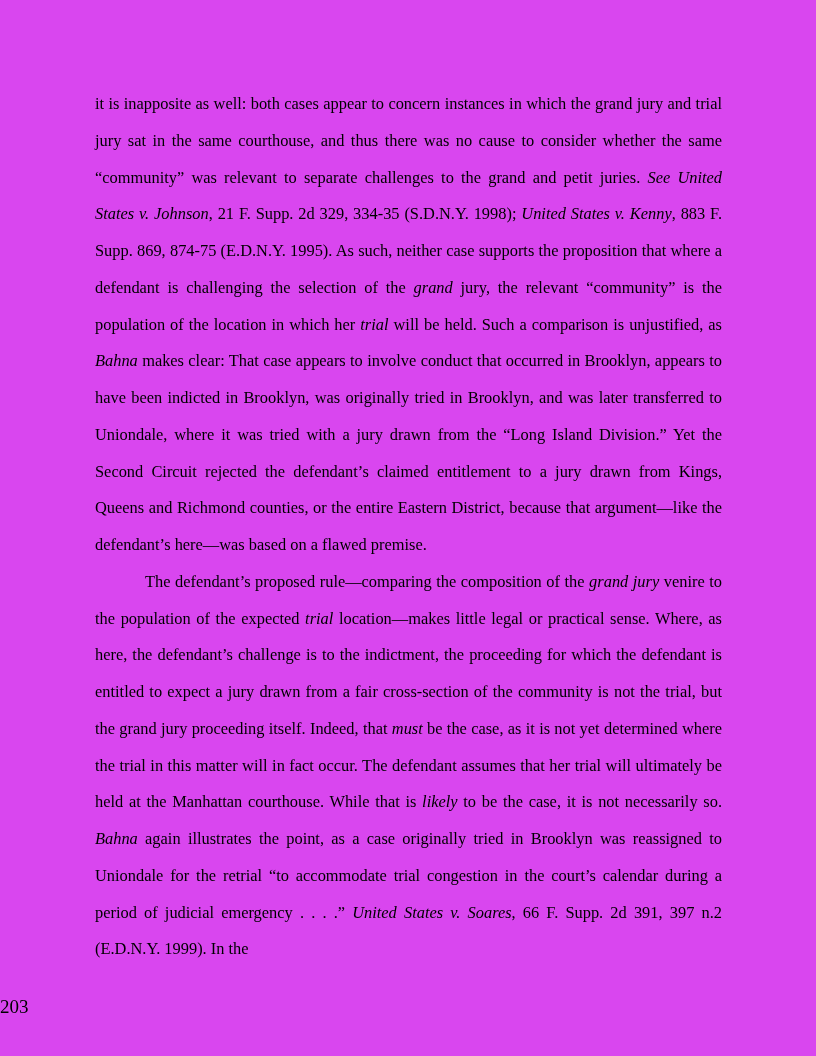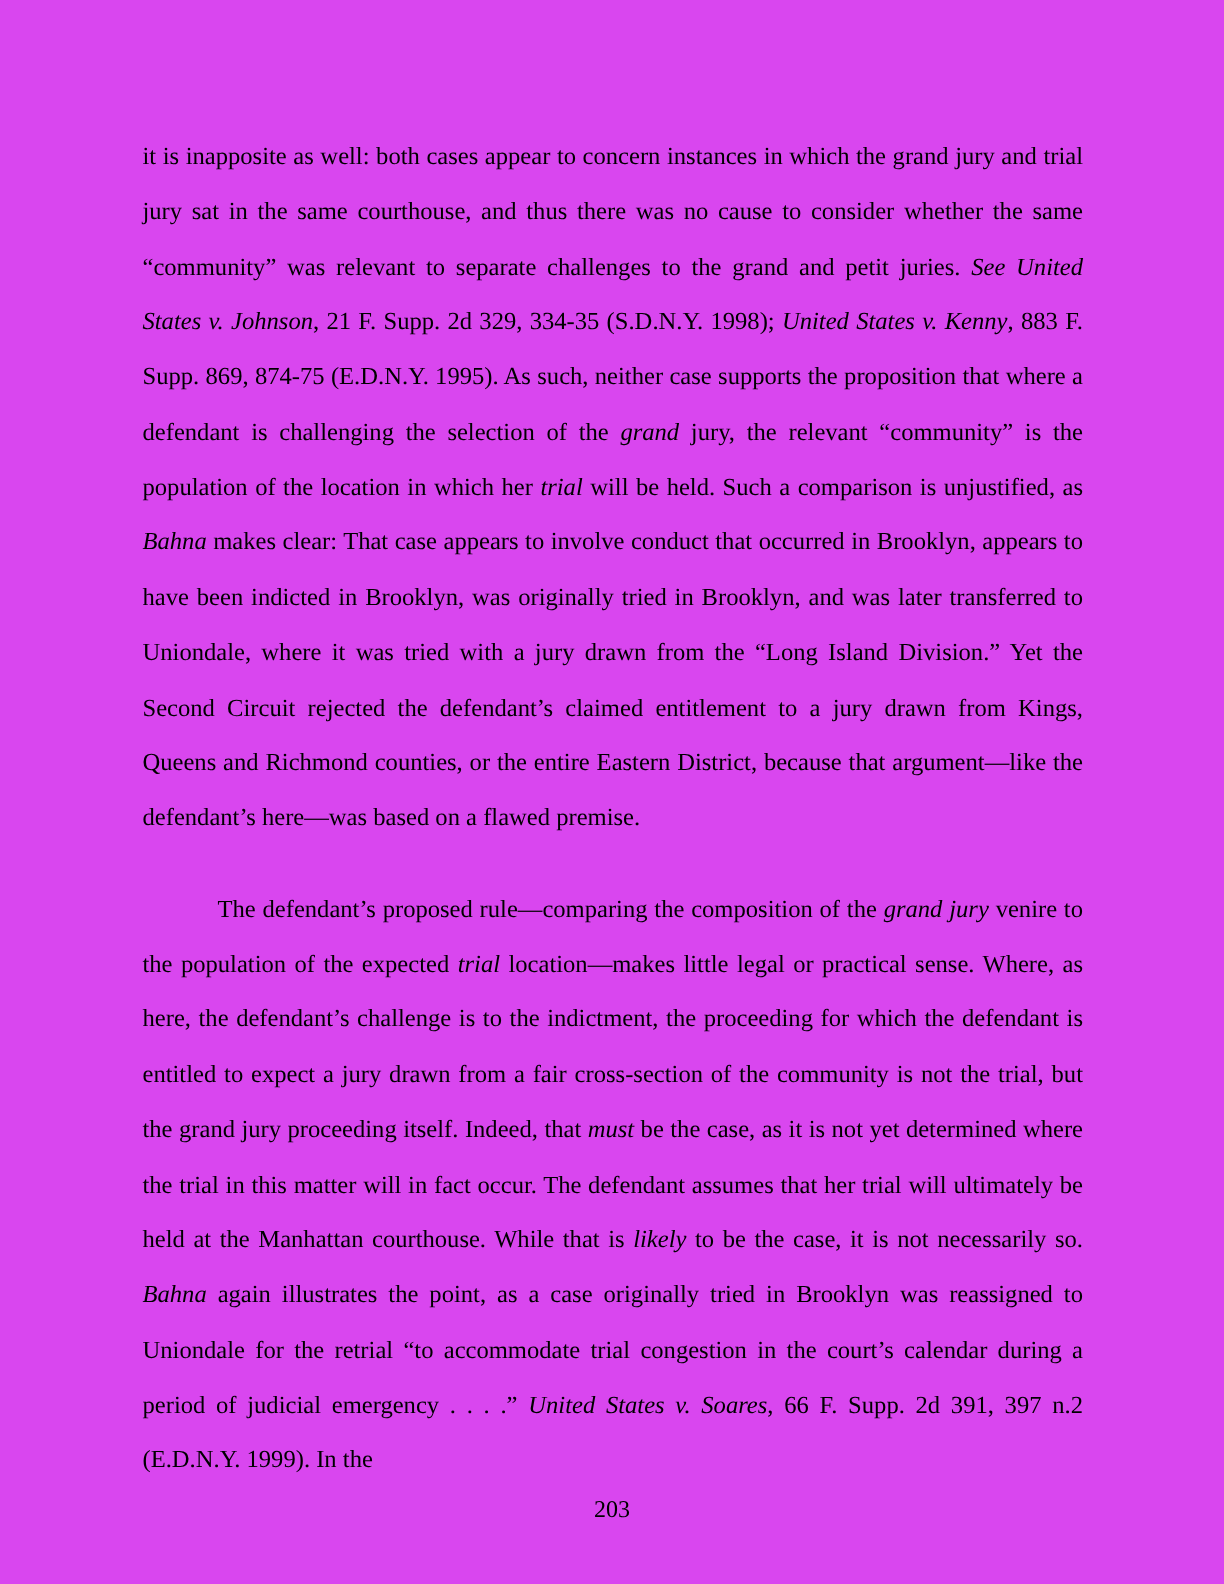--- a/index.html
+++ b/index.html
@@ -24,32 +24,30 @@
   }
   .body-text p {
     margin: 0;
     padding: 0;
     font-size: 16.4px;
     line-height: 36.75px;
     text-align: justify;
   }
   .body-text p.indent {
     text-indent: 50px;
-    margin-top: 24px;
   }
   .em {
     font-style: italic;
   }
   .page-number {
     position: absolute;
     left: 0;
     right: 0;
     top: 997px;
-    text-align: center;
-    font-size: 16px;
+    font-size: 19px;
     line-height: 20px;
   }
 </style>
 </head>
 <body>
 
 <div class="page">
   <div class="body-text">
     <p>
       <span>it is inapposite as well: both cases appear to concern instances in which the grand jury and trial jury sat in the same courthouse, and thus there was no cause to consider whether the same “community” was relevant to separate challenges to the grand and petit juries.  </span><span class="em">See United States v. Johnson</span><span>, 21 F. Supp. 2d 329, 334-35 (S.D.N.Y. 1998); </span><span class="em">United States v. Kenny</span><span>, 883 F. Supp. 869, 874-75 (E.D.N.Y. 1995).  As such, neither case supports the proposition that where a defendant is challenging the selection of the </span><span class="em">grand</span><span> jury, the relevant “community” is the population of the location in which her </span><span class="em">trial</span><span> will be held.  Such a comparison is unjustified, as </span><span class="em">Bahna</span><span> makes clear: That case appears to involve conduct that occurred in Brooklyn, appears to have been indicted in Brooklyn, was originally tried in Brooklyn, and was later transferred to Uniondale, where it was tried with a jury drawn from the “Long Island Division.”  Yet the Second Circuit rejected the defendant’s claimed entitlement to a jury drawn from Kings, Queens and Richmond counties, or the entire Eastern District, because that argument—like the defendant’s here—was based on a flawed premise.</span>

